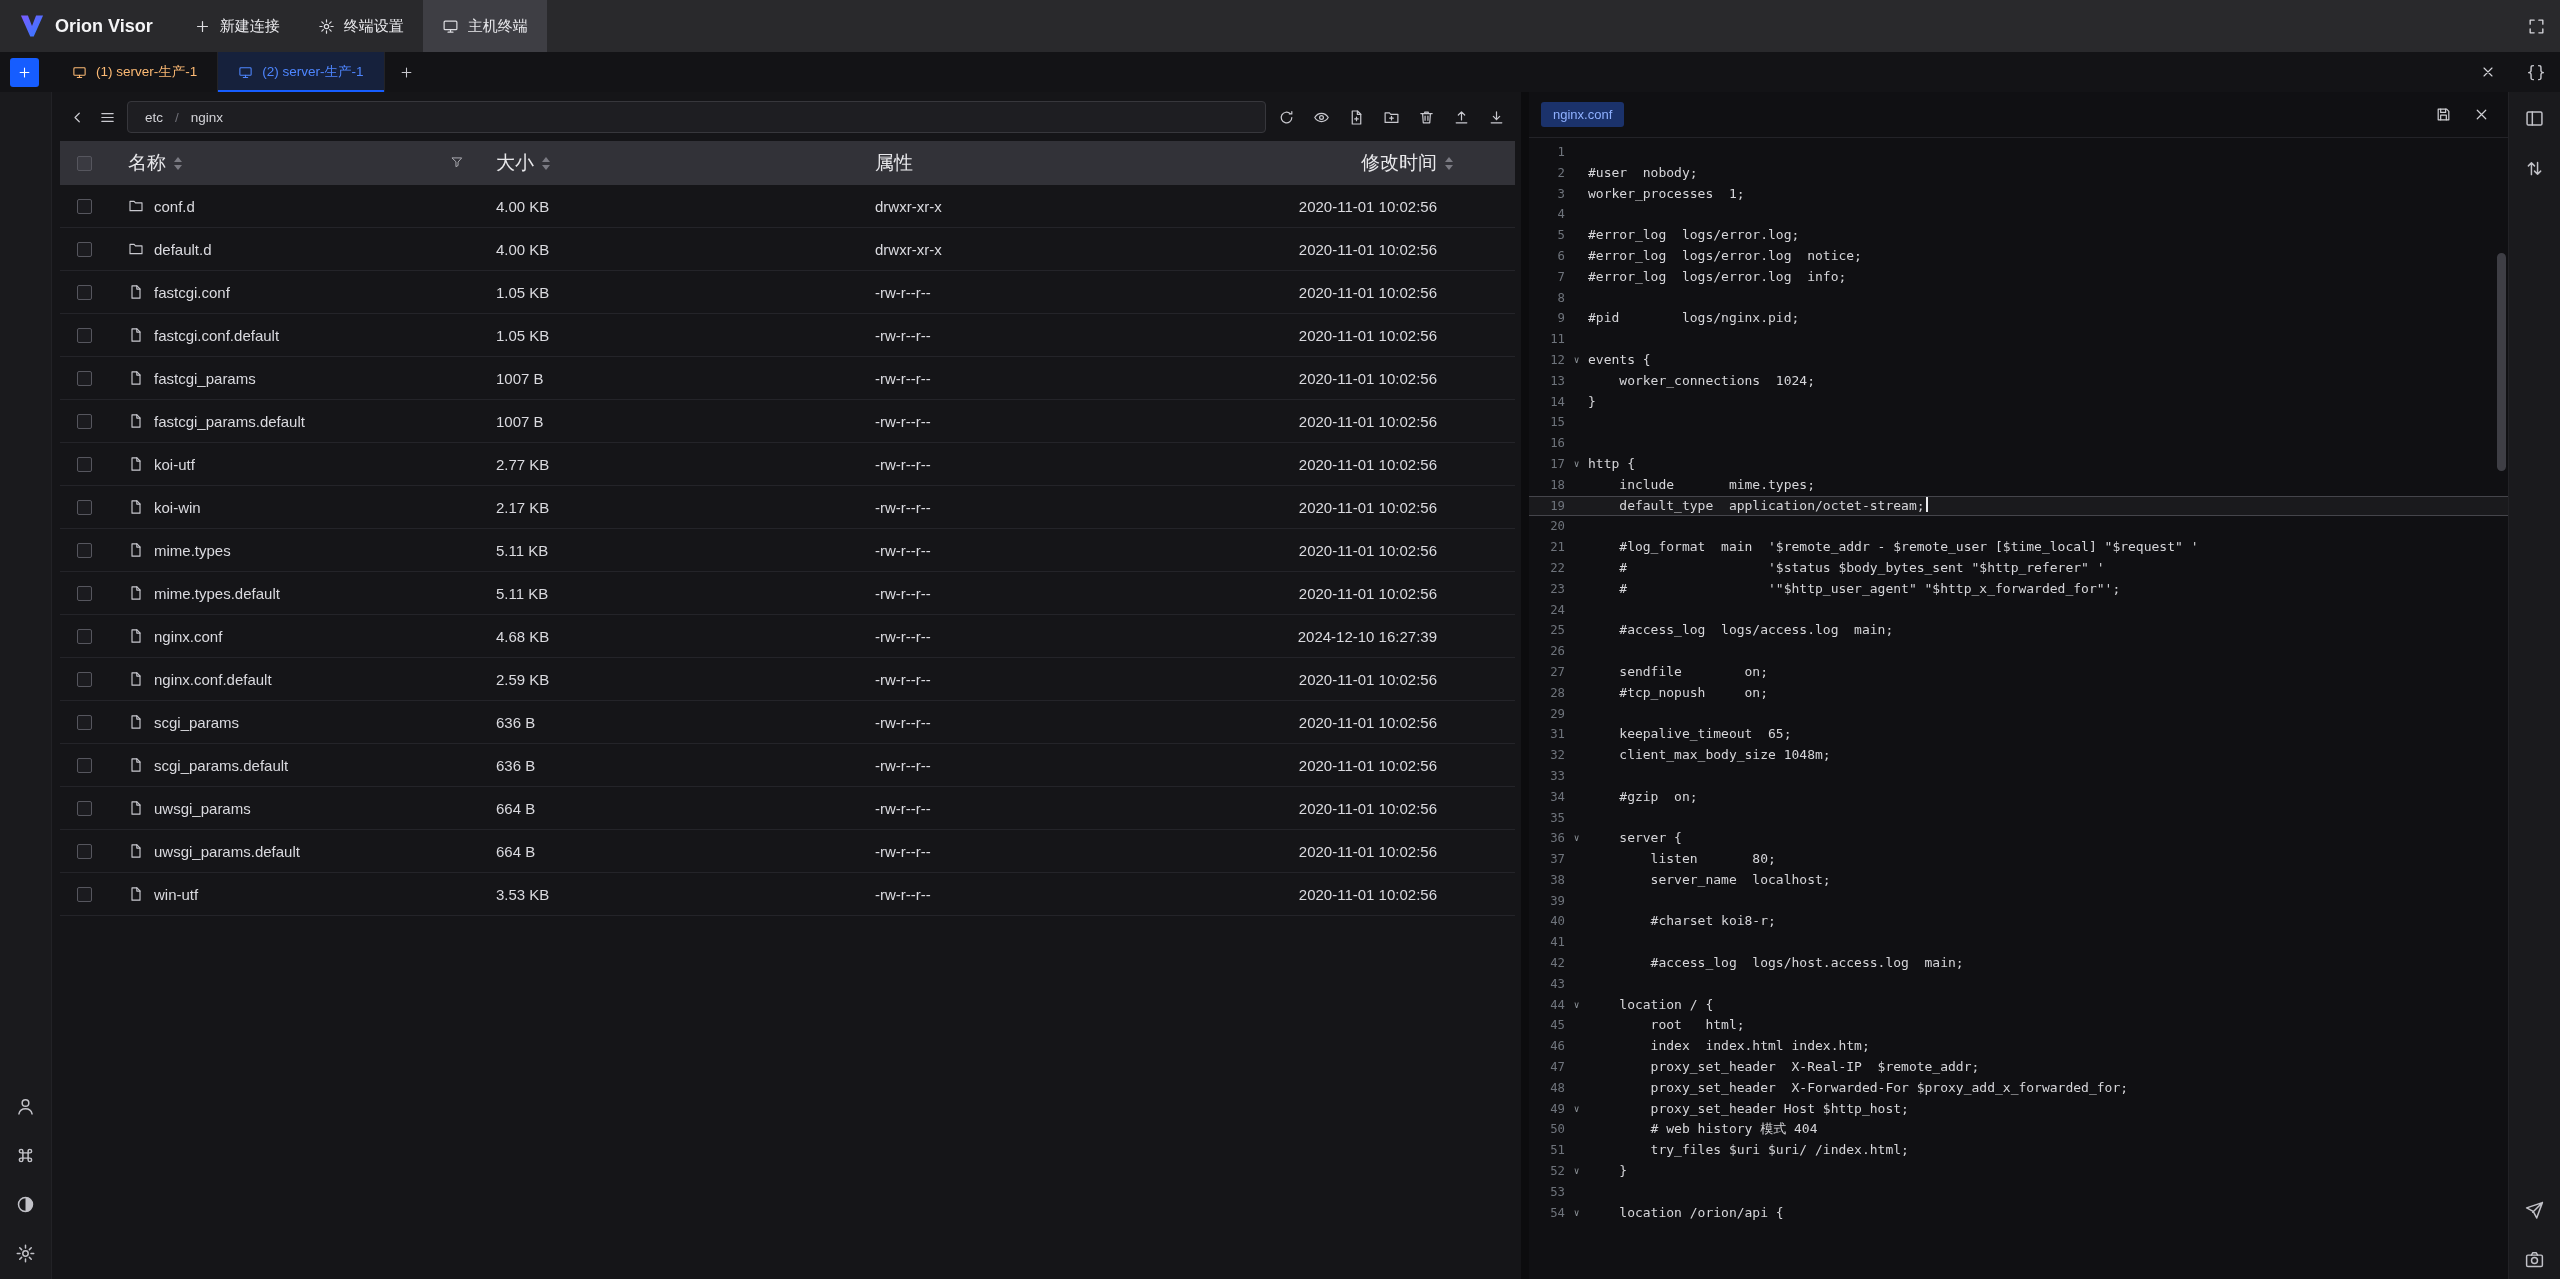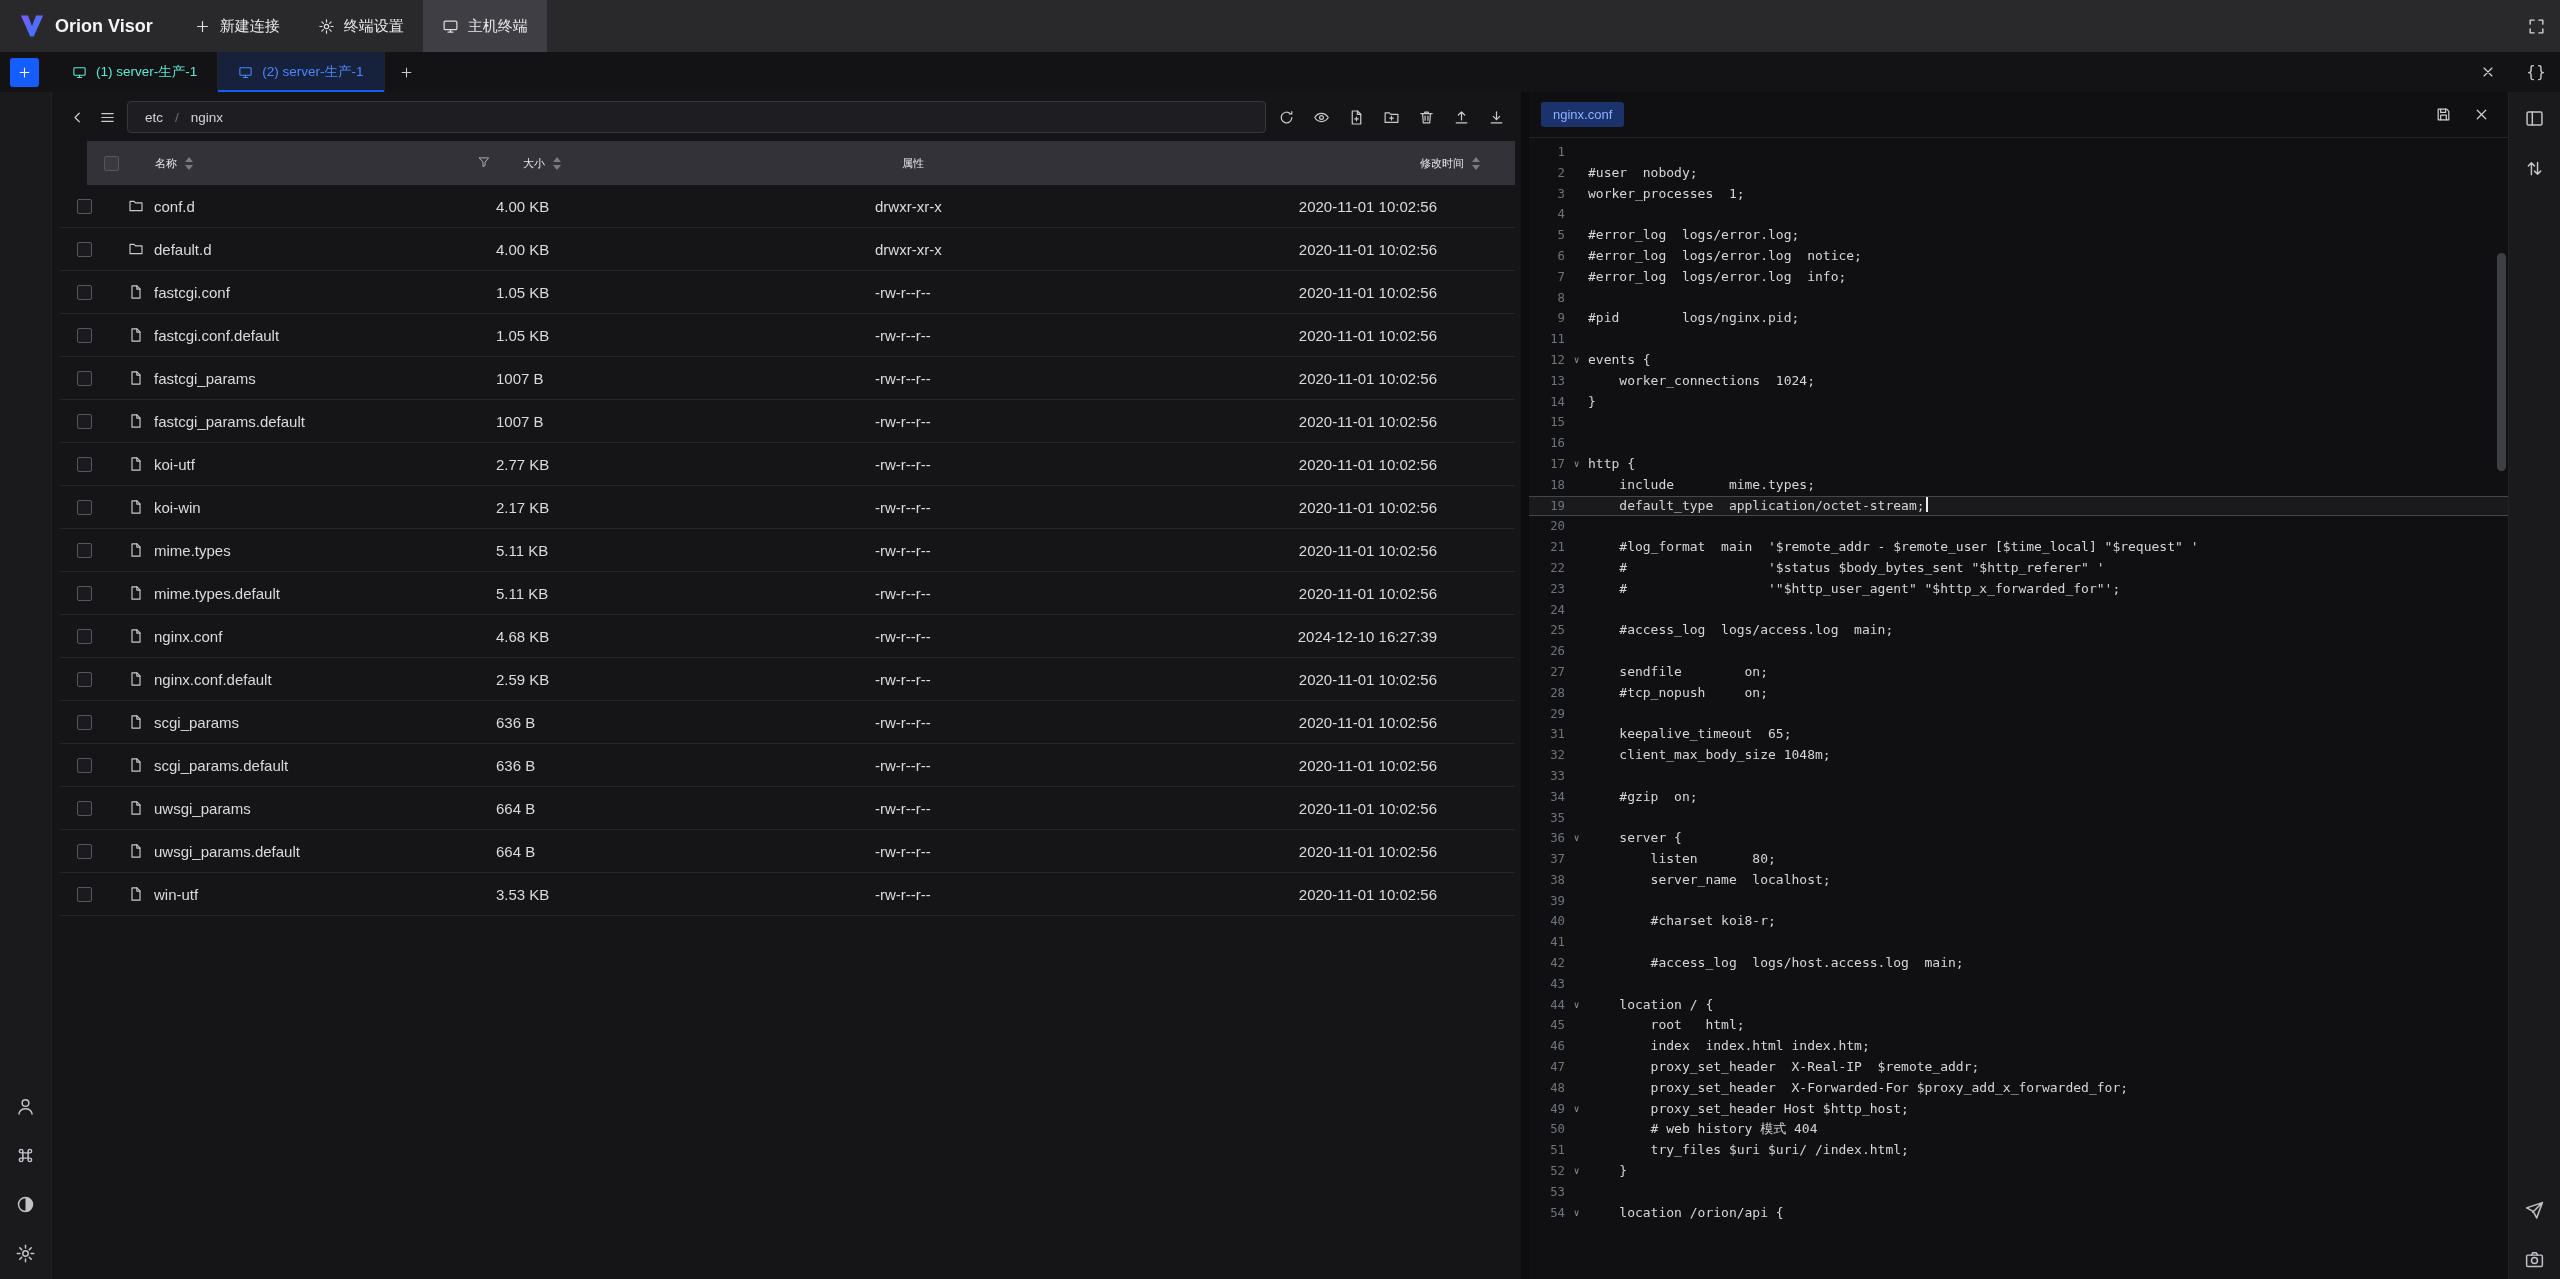--- a/index.html
+++ b/index.html
@@ -29,21 +29,21 @@
   .nav-item .ic{width:17px;height:17px;color:#DDDDE1;}
   .spacer{flex:1;}
   .icon-btn{background:none;border:none;padding:0;color:#D6D6DB;display:inline-flex;align-items:center;justify-content:center;cursor:pointer;}
   .topbar-fullscreen{margin-right:14px;}
   .topbar-fullscreen .ic{width:19px;height:19px;}
 
   
   .tabbar{position:relative;height:40px;background:#131316;display:flex;align-items:stretch;}
   .tab-add{width:29px;height:29px;align-self:center;margin:0 13px 0 10px;background:var(--accent);border:none;border-radius:3px;color:#fff;display:flex;align-items:center;justify-content:center;cursor:pointer;}
   .tab-add .ic{width:15px;height:15px;}
-  .tab{display:flex;align-items:center;gap:9px;padding:0 20px;min-width:150px;font-size:13.5px;color:#5eead4;border-right:1px solid #232327;cursor:pointer;}
+  .tab{display:flex;align-items:center;gap:9px;padding:0 20px;min-width:150px;font-size:13.5px;color:#fdba74;border-right:1px solid #232327;cursor:pointer;}
   .tab .ic{width:15px;height:15px;}
   .tab.active{background:#16213C;color:var(--tab-active-text);box-shadow:inset 0 -2px 0 var(--accent);}
   .tab-new{width:44px;border:none;background:none;color:#C8C8CE;display:flex;align-items:center;justify-content:center;cursor:pointer;}
   .tab-new .ic{width:15px;height:15px;}
   .tabbar-close{position:absolute;right:64px;top:0;height:100%;}
   .tabbar-close .ic{width:16px;height:16px;}
   .tabbar-braces{position:absolute;right:15px;top:0;height:100%;color:#C9C9CF;}
 
   
   .main{display:flex;height:1187px;}
@@ -59,21 +59,21 @@
   .fm-toolbar{margin:9px 10px 0 10px;display:flex;align-items:center;}
   .tool-btn{width:30px;height:30px;background:none;border:none;border-radius:3px;color:#C9C9CF;display:flex;align-items:center;justify-content:center;cursor:pointer;}
   .tool-btn .ic{width:17px;height:17px;}
   .breadcrumb{flex:1;height:32px;background:#1E1E22;border:1px solid #37373C;border-radius:4px;display:flex;align-items:center;gap:12px;padding:0 17px;font-size:13.5px;color:#D3D3D8;margin:0 5px;}
   .crumb-seg{cursor:pointer;}
   .crumb-sep{color:#6E6E76;}
   .fm-actions{display:flex;gap:5px;}
 
   .fm-table{margin:8px 6px 0 8px;}
   .fgrid{display:grid;grid-template-columns:48px 370px 382px 420px 235px;}
-  .fm-header{height:44px;background:#323238;align-items:center;font-size:11px;color:#E8E8EB;font-weight:500;margin-left:27px;}
+  .fm-header{height:44px;background:#323238;align-items:center;font-size:19px;color:#E8E8EB;font-weight:500;}
   .h-cell{display:flex;align-items:center;}
   .h-name{padding-left:20px;}
   .h-size{padding-left:18px;}
   .h-attr{padding-left:15px;}
   .h-mtime{justify-content:flex-end;padding-right:62px;}
   .cell-check{display:flex;align-items:center;justify-content:center;}
   .checkbox{width:15px;height:15px;border:1px solid #56565E;border-radius:2px;background:#1B1B1F;cursor:pointer;}
   .fm-header .checkbox{background:#3A3A41;}
   .sorter{display:inline-flex;flex-direction:column;gap:3px;margin-left:8px;}
   .car-u{width:0;height:0;border-left:4px solid transparent;border-right:4px solid transparent;border-bottom:5px solid #7A7A82;}

